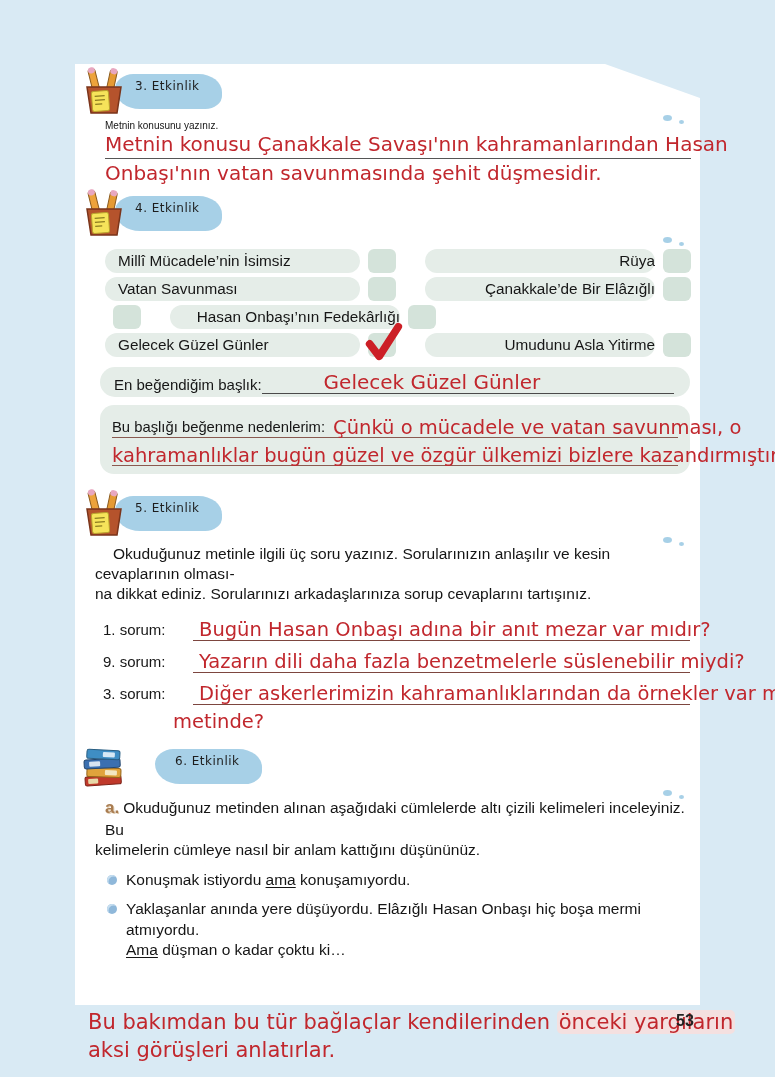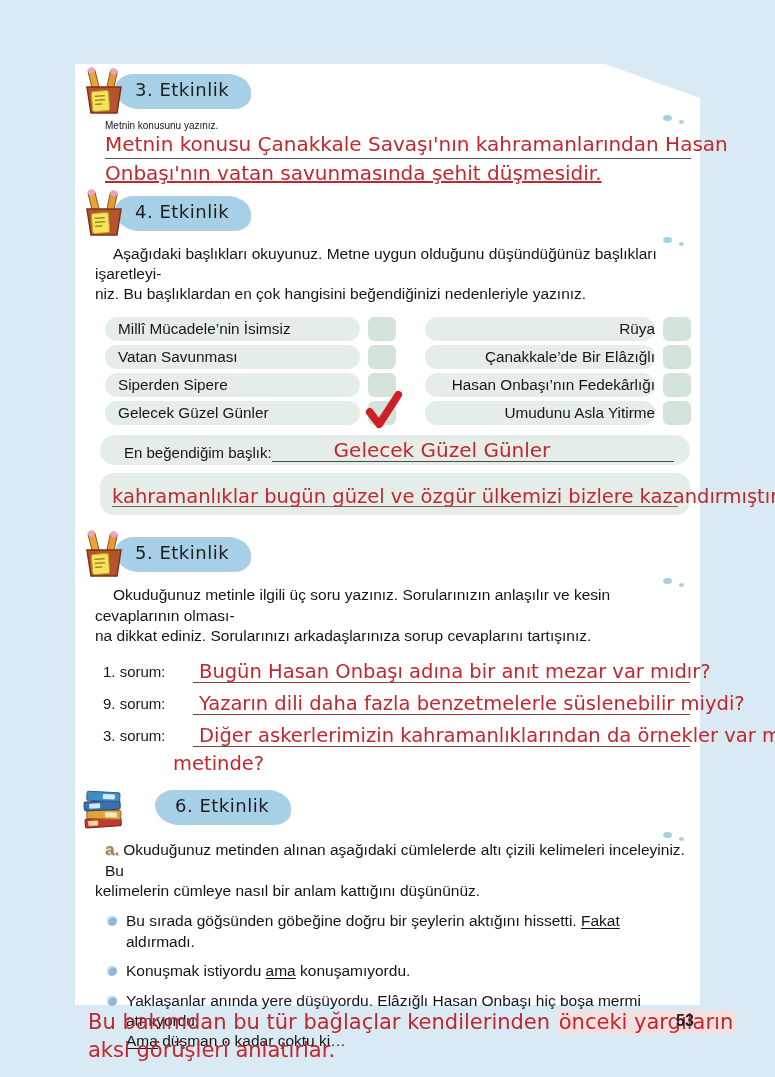--- a/index.html
+++ b/index.html
@@ -7,21 +7,21 @@
   body { font-family:"Liberation Sans", sans-serif; }
   .screen { position:relative; width:775px; height:1077px; background:#d9eaf4; overflow:hidden; }
   .paper { position:absolute; left:75px; top:64px; width:625px; height:941px; background:#ffffff; padding-top:4px; }
   .curl { position:absolute; top:0; right:0; width:0; height:0;
           border-top:34px solid #d9eaf4; border-left:95px solid transparent; }
 
   
   .act-header { display:flex; align-items:center; height:46px; margin-left:6px; position:relative; }
   .icon-wrap { width:46px; height:48px; position:relative; z-index:2; margin-right:-12px; flex:0 0 46px; }
   .blob { background:#a7d0e7; border-radius:22px 28px 20px 30px / 18px 22px 16px 24px;
-          padding:5px 22px 9px 20px; font-size:18px; color:#1d1d1d; letter-spacing:0.5px;
+          padding:5px 22px 16px 20px; font-size:12px; color:#1d1d1d; letter-spacing:0.5px;
           font-family:"DejaVu Sans", sans-serif; position:relative; }
   .blob-dot { position:absolute; width:9px; height:6px; border-radius:50%; background:#a7d0e7; right:28px; bottom:-7px; }
   .blob-dot2 { position:absolute; width:5px; height:4px; border-radius:50%; background:#a7d0e7; right:16px; bottom:-10px; }
 
   
   .prompt { margin:6px 10px 0 30px; font-size:10px; color:#151515; }
   .ans-line { margin-left:30px; width:586px; position:relative; }
   .ans-line.ruled { border-bottom:1.2px solid #555; }
   .red { color:#c1272d; font-family:"DejaVu Sans", sans-serif; }
   .hand1 { font-size:20px; line-height:27px; white-space:nowrap; display:block; }
@@ -33,21 +33,21 @@
   .opt-row { display:flex; align-items:center; height:24px; }
   .pill { background:#e5ede8; border-radius:12px; padding-left:13px; font-size:15.3px; line-height:24px; color:#161616; height:24px; }
   .pill-l { width:255px; }
   .pill-r { width:230px; margin-left:29px;text-align:right; }
   .box { width:28px; height:24px; margin-left:8px; border-radius:6px; background:#d4e3da; position:relative; }
   .check { position:absolute; left:-6px; top:-12px; width:42px; height:42px; }
 
   
   .fav { margin:10px 0 0 25px; width:590px; height:30px; background:#e5ede8; border-radius:15px;
          display:flex; align-items:flex-end; padding:0 16px 3px 14px; }
-  .fav-label { font-size:15px; color:#161616; white-space:nowrap; padding-bottom:1px;margin-left:10px; }
+  .fav-label { font-size:15px; color:#161616; white-space:nowrap; padding-bottom:1px; }
   .fav-rule { flex:1; border-bottom:1.2px solid #4a4a4a; position:relative; height:24px; }
   .fav-ans { position:absolute; left:62px; bottom:-1px; font-size:20px; white-space:nowrap; }
   .reason { margin:8px 0 0 25px; width:590px; background:#e5ede8; border-radius:14px; padding:6px 12px 8px; }
   .reason-l1 { display:flex; align-items:flex-end; border-bottom:1.1px solid #8a5a50; height:27px; }
   .reason-label { font-size:14.8px; color:#161616; white-space:nowrap; padding-bottom:2px; }
   .reason-field { flex:1; position:relative; height:100%; }
   .reason-ans { position:absolute; left:8px; bottom:-2px; font-size:19.5px; white-space:nowrap; }
   .reason-l2 { border-bottom:1.1px solid #8a5a50; height:28px; position:relative; }
   .reason-ans2 { position:absolute; left:0; bottom:-2px; font-size:19.5px; white-space:nowrap; }
 
@@ -98,21 +98,21 @@
       </span>
       <span class="blob">3. Etkinlik</span>
       <span class="blob-dot"></span>
       <span class="blob-dot2"></span>
     </div>
     <p class="prompt">Metnin konusunu yazınız.</p>
     <div class="ans-line ruled">
       <span class="red hand1">Metnin konusu Çanakkale Savaşı'nın kahramanlarından Hasan</span>
     </div>
     <div class="ans-line">
-      <span class="red hand1" style="line-height:29px;text-decoration:underline;">Onbaşı'nın vatan savunmasında şehit düşmesidir.</span>
+      <span class="red hand1" style="line-height:29px;">Onbaşı'nın vatan savunmasında şehit düşmesidir.</span>
     </div>
 
     <div class="act-header" style="margin-top:2px;">
       <span class="icon-wrap">
         <svg width="46" height="48" viewBox="0 0 46 48">
           <g transform="rotate(-14 14 20)">
               <rect x="11" y="2" width="7" height="30" rx="2" fill="#eda33b" stroke="#8a5a1e"></rect>
               <rect x="11" y="0" width="7" height="6" rx="3" fill="#e8a7c0"></rect>
               <path d="M11 32 l3.5 7 l3.5 -7 z" fill="#f3d9a0" stroke="#8a5a1e"></path>
             </g>
@@ -122,37 +122,35 @@
             </g>
           <path d="M6 20 L40 20 L36 46 L10 46 Z" fill="#b5532c" stroke="#7a341a" stroke-width="1.5"></path>
           <rect x="11" y="24" width="17" height="20" rx="2" fill="#f6e35a" stroke="#b9a32e" transform="rotate(-4 19 34)"></rect>
           <path d="M14 29 h10 M14 33 h10 M14 37 h7" stroke="#8c7b20" stroke-width="1.2" transform="rotate(-4 19 34)" fill="none"></path>
         </svg>
       </span>
       <span class="blob">4. Etkinlik</span>
       <span class="blob-dot"></span>
       <span class="blob-dot2"></span>
     </div>
-    <p class="body-par"><span>Aşağıdaki başlıkları okuyunuz. Metne uygun olduğunu düşündüğünüz başlıkları işaretleyi-</span><br><span>niz. Bu başlıklardan en çok hangisini beğendiğinizi nedenleriyle yazınız.</span></p>
 
     <div class="opts">
       <div class="opt-row">
         <span class="pill pill-l">Millî Mücadele’nin İsimsiz Kahramanı</span>
         <span class="box"></span>
         <span class="pill pill-r">Rüya</span>
         <span class="box"></span>
       </div>
       <div class="opt-row">
         <span class="pill pill-l">Vatan Savunması</span>
         <span class="box"></span>
         <span class="pill pill-r">Çanakkale’de Bir Elâzığlı</span>
         <span class="box"></span>
       </div>
       <div class="opt-row">
-        <span class="pill pill-l">Siperden Sipere</span>
         <span class="box"></span>
         <span class="pill pill-r">Hasan Onbaşı’nın Fedekârlığı</span>
         <span class="box"></span>
       </div>
       <div class="opt-row">
         <span class="pill pill-l">Gelecek Güzel Günler</span>
         <span class="box">
           <svg class="check" viewBox="0 0 44 44">
             <path d="M8 24 L18 37 L38 6" stroke="#cc1f26" stroke-width="8" fill="none" stroke-linecap="round" stroke-linejoin="round"></path>
           </svg>
@@ -163,20 +161,26 @@
     </div>
 
     <div class="fav">
       <span class="fav-label">En beğendiğim başlık:</span>
       <span class="fav-rule">
         <span class="red fav-ans">Gelecek Güzel Günler</span>
       </span>
     </div>
 
     <div class="reason">
+      <div class="reason-l1">
+        <span class="reason-label">Bu başlığı beğenme nedenlerim:</span>
+        <span class="reason-field">
+          <span class="red reason-ans">Çünkü o mücadele ve vatan savunması, o</span>
+        </span>
+      </div>
       <div class="reason-l2">
         <span class="red reason-ans2">kahramanlıklar bugün güzel ve özgür ülkemizi bizlere kazandırmıştır.</span>
       </div>
     </div>
 
     <div class="act-header" style="margin-top:16px;">
       <span class="icon-wrap">
         <svg width="46" height="48" viewBox="0 0 46 48">
           <g transform="rotate(-14 14 20)">
               <rect x="11" y="2" width="7" height="30" rx="2" fill="#eda33b" stroke="#8a5a1e"></rect>
@@ -244,23 +248,20 @@
       <span class="blob">6. Etkinlik</span>
       <span class="blob-dot"></span>
       <span class="blob-dot2"></span>
     </div>
     <p class="body-par noindent" style="margin-left:30px;">
       <span class="letter-a">a.</span><span>Okuduğunuz metinden alınan aşağıdaki cümlelerde altı çizili kelimeleri inceleyiniz. Bu</span><br><span style="margin-left:-10px;display:inline-block;">kelimelerin cümleye nasıl bir anlam kattığını düşününüz.</span>
     </p>
 
     <div class="bullets">
       <div class="bullet">
-        <span class="dot"></span><span>Bu sırada göğsünden göbeğine doğru bir şeylerin aktığını hissetti. </span><span class="uword">Fakat</span><span> aldırmadı.</span>
-      </div>
-      <div class="bullet">
         <span class="dot"></span><span>Konuşmak istiyordu </span><span class="uword">ama</span><span> konuşamıyordu.</span>
       </div>
       <div class="bullet">
         <span class="dot"></span><span>Yaklaşanlar anında yere düşüyordu. Elâzığlı Hasan Onbaşı hiç boşa mermi atmıyordu.</span><br><span class="uword">Ama</span><span> düşman o kadar çoktu ki…</span>
       </div>
     </div>
 
   </div>
 
   <div class="red note2">

